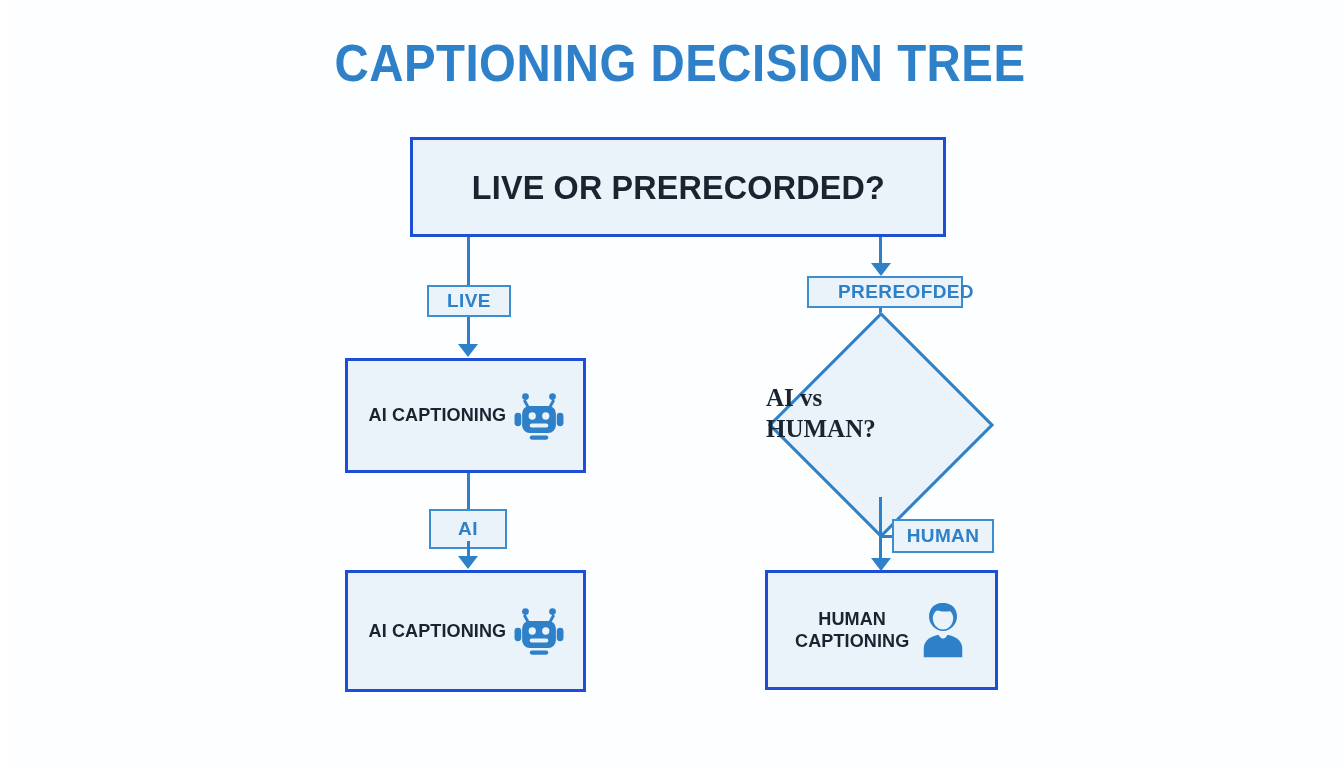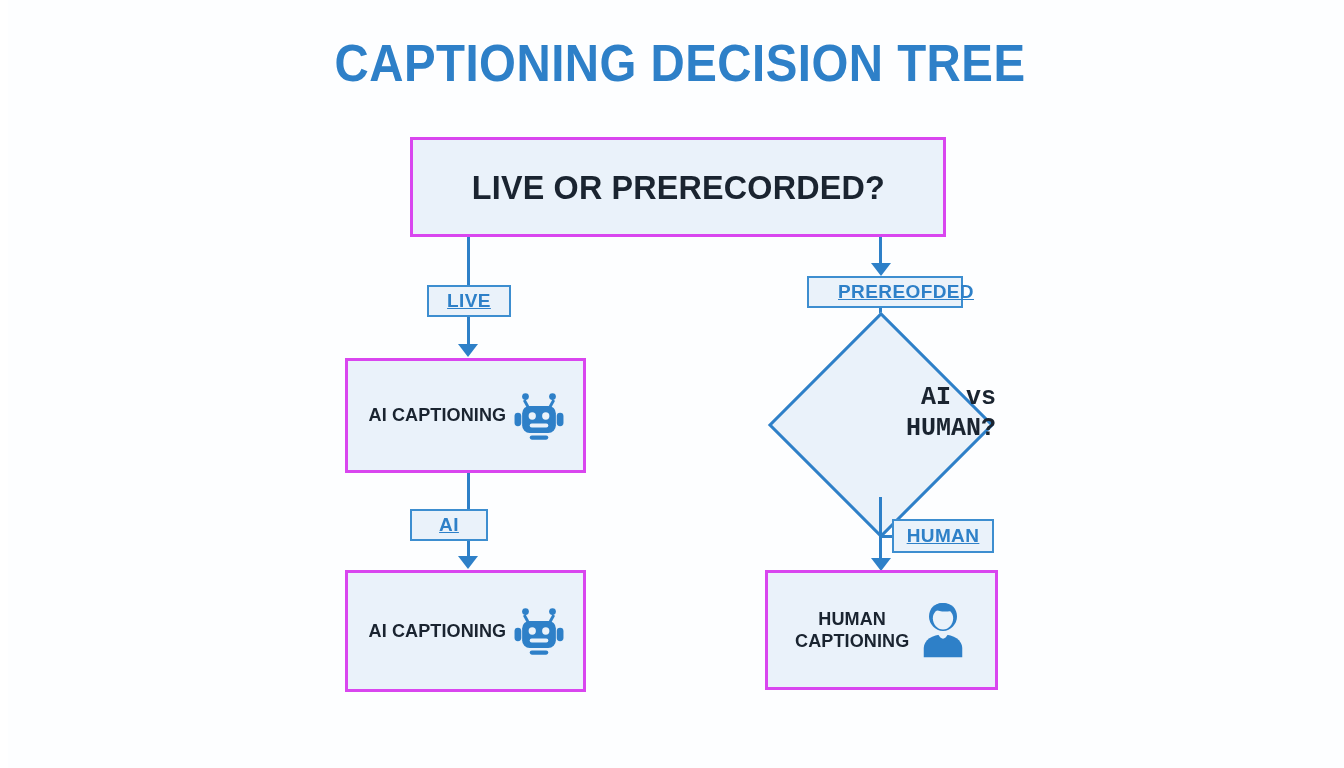--- a/index.html
+++ b/index.html
@@ -29,21 +29,21 @@
     letter-spacing: 0.5px;
     color: #2E80C8;
     transform: scaleX(0.93);
     white-space: nowrap;
   }
   
   .node {
     position: absolute;
     box-sizing: border-box;
     background: #eaf2fa;
-    border: 3px solid #d946ef;
+    border: 3px solid #1d4ed8;
     display: flex;
     align-items: center;
     justify-content: center;
   }
   .node-label {
     font-family: "Liberation Sans", sans-serif;
     font-weight: bold;
     color: #1a2430;
     text-align: center;
     line-height: 1.18;
@@ -73,22 +73,22 @@
     width: 160px;
     height: 160px;
     box-sizing: border-box;
     background: #eaf2fa;
     border: 3px solid #2E80C8;
     transform: rotate(45deg);
   }
   #diamond-text {
     position: absolute;
     width: 230px;
-    text-align: right;
-    font-family: Liberation Mono, monospace;
+    text-align: left;
+    font-family: Liberation Serif, serif;
     font-weight: bold;
     font-size: 25px;
     color: #1a2430;
     line-height: 1.22;
     white-space: pre-line;
   }
   
   .edge-label {
     position: absolute;
     box-sizing: border-box;
@@ -96,21 +96,20 @@
     border: 2px solid #3d8ed0;
     color: #2E80C8;
     font-family: "Liberation Sans", sans-serif;
     font-weight: bold;
     font-size: 19px;
     letter-spacing: 0.4px;
     display: flex;
     align-items: center;
     justify-content: center;
     white-space: nowrap;
-    text-decoration: underline;
   }
   
   .vline {
     position: absolute;
     width: 3px;
     background: #2E80C8;
   }
   .hline {
     position: absolute;
     height: 3px;
@@ -163,21 +162,21 @@
         <g fill="#eaf2fa">
           <circle cx="24" cy="32" r="4.3"></circle>
           <circle cx="40" cy="32" r="4.3"></circle>
           <rect x="21" y="41" width="22" height="4.6" rx="2.3"></rect>
         </g>
       </svg>
     </div>
   </div>
 
   <div class="vline" style="left:459px; top:473px; height:36px;"></div>
-  <div class="edge-label" style="left:402px; top:509px; width:78px; height:32px;">AI</div>
+  <div class="edge-label" style="left:421px; top:509px; width:78px; height:40px;">AI</div>
   <div class="vline" style="left:459px; top:541px; height:16px;"></div>
   <div class="arrowhead" style="left:450px; top:556px;"></div>
 
   <div class="node" id="ai-pre-node" style="left:337px; top:570px; width:241px; height:122px;">
     <div class="leaf-inner">
       <span class="node-label leaf-label">AI CAPTIONING</span>
       <svg class="icon" width="54" height="54" viewBox="0 0 64 64">
         <g fill="#2E80C8">
           <circle cx="16" cy="9" r="4"></circle>
           <circle cx="48" cy="9" r="4"></circle>

